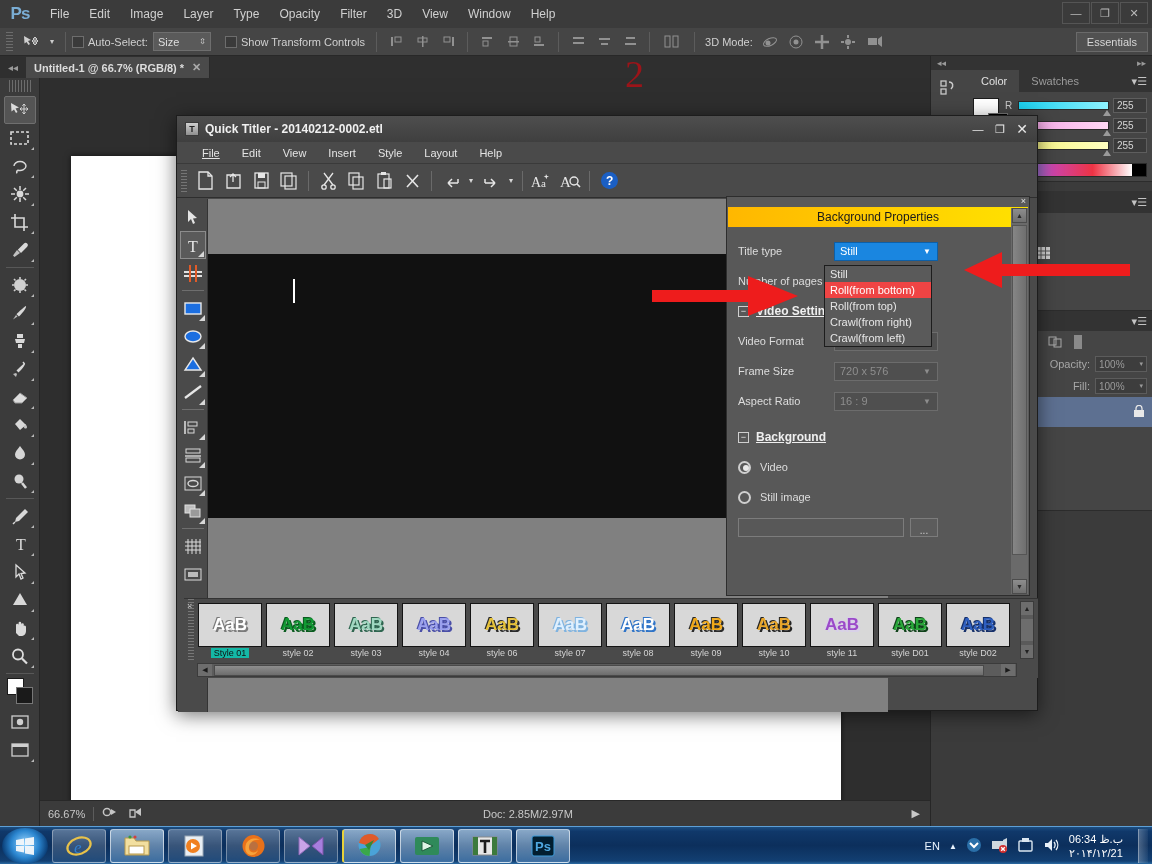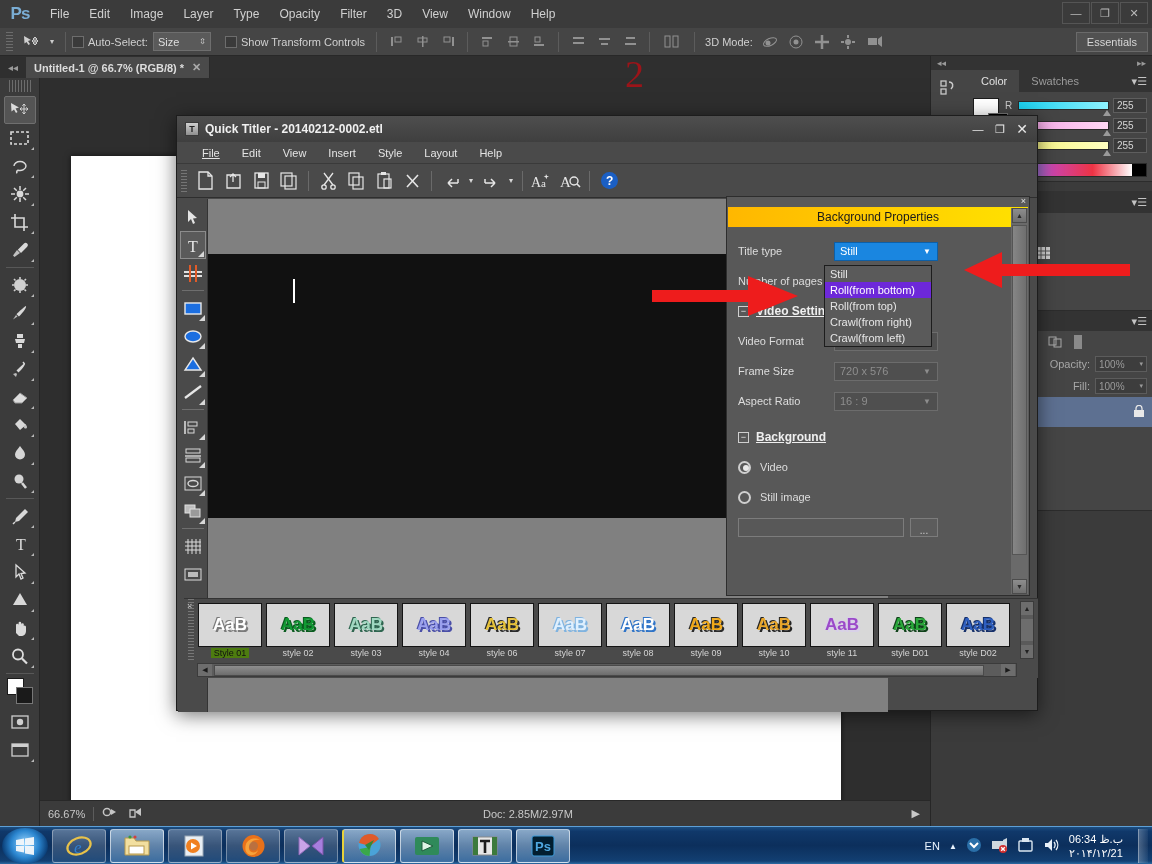--- a/index.html
+++ b/index.html
@@ -177,21 +177,21 @@
   .style-close { position:absolute; left:3px; top:2px; color:#ddd; font-size:9px; }
   .style-rail { position:absolute; left:4px; top:0px; width:6px; height:62px;
     background:repeating-linear-gradient(to bottom,#777 0 1px,transparent 1px 3px); }
   .style-items { position:absolute; left:13px; top:4px; width:820px; height:58px;
     display:flex; gap:2px; overflow:hidden; }
   .style-cell { width:66px; display:flex; flex-direction:column; align-items:center; }
   .style-thumb { width:64px;height:44px; background:#d8d8d8; border:1px solid #151515;
     display:flex; align-items:center; justify-content:center;
     font-size:17px; font-weight:bold; }
   .style-name { color:#d3d3d3; font-size:9px; margin-top:1px; }
-  .style-name.sel { background:#4d7c0f; color:#111; padding:0 3px; }
+  .style-name.sel { background:#14b8a6; color:#111; padding:0 3px; }
   .style-vscroll { position:absolute; right:4px; top:2px; width:14px; height:58px;
     background:#5a5a5a; border:1px solid #3b3b3b; display:flex;
     flex-direction:column; align-items:center; justify-content:space-between; }
   .svbtn { width:12px;height:13px; background:#6d6d6d; color:#222; font-size:7px;
     display:flex; align-items:center; justify-content:center; }
   .style-hscroll { position:absolute; left:13px; top:64px; width:820px; height:14px;
     background:#5c5c5c; border:1px solid #3b3b3b; display:flex; align-items:center; }
   .shbtn { width:14px;height:12px;background:#6d6d6d; color:#1a1a1a; font-size:7px;
     display:flex;align-items:center;justify-content:center; }
   .sh-thumb { position:absolute; left:16px; width:770px; height:11px;
@@ -245,21 +245,21 @@
     border:1px solid #4c4c4c; color:#2a2a2a; font-size:7px;
     display:flex;align-items:center;justify-content:center; }
   .bgsb-track { position:absolute; left:1px; top:17px; width:15px; height:330px;
     background:linear-gradient(to right,#868686,#6f6f6f); border:1px solid #555; }
 
   
   .dropdown { position:absolute; left:824px; top:265px; width:108px;
     background:#5a5a5a; border:1px solid #1d1d1d; z-index:40; }
   .dd-item { height:16px; display:flex; align-items:center; padding-left:5px;
     color:#e6e6e6; font-size:11px; }
-  .dd-item.sel { background:#6d28d9; color:#ffffff; }
+  .dd-item.sel { background:#ef4444; color:#ffffff; }
 
   
   .arrow { position:absolute; z-index:60; pointer-events:none; }
   .red2 { position:absolute; left:625px; top:52px; color:#9b1419; font-size:38px;
     font-family:"Liberation Serif", serif; z-index:60; }
 
   
   .taskbar { position:absolute; left:0; top:826px; width:1152px; height:38px;
     background:linear-gradient(to bottom,#1d4f82 0%,#10386a 12%,#0c2f5c 50%,#123f72 92%,#2b6ba3 100%);
     border-top:1px solid #5d9fd6; display:flex; align-items:center; }

